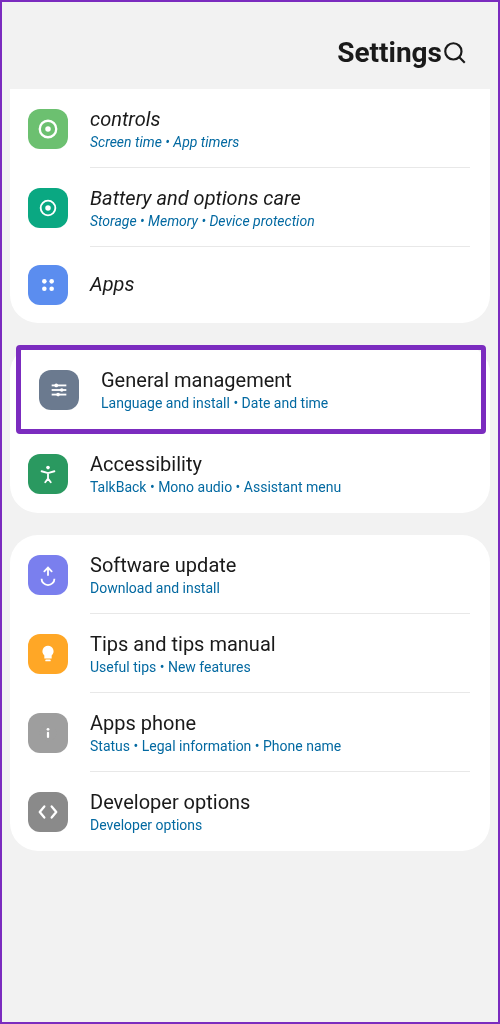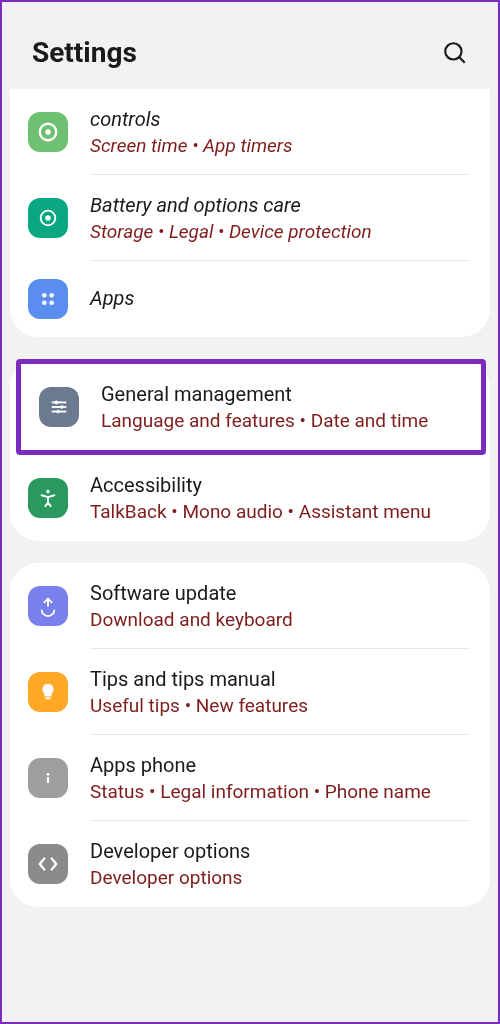--- a/index.html
+++ b/index.html
@@ -7,21 +7,21 @@
       width: 500px;
       height: 1024px;
       background: #f2f2f2;
       font-family: -apple-system, BlinkMacSystemFont, 'Segoe UI', Roboto, sans-serif;
       border: 2px solid #7b2cbf;
       overflow: hidden;
     }
     .header {
       display: flex;
       align-items: center;
-      justify-content: space-between;
+      justify-content: flex-end;
       padding: 34px 30px 20px 30px;
     }
     .header h1 {
       font-size: 28px;
       font-weight: 700;
       color: #1a1a1a;
     }
     .search-icon {
       width: 26px;
       height: 26px;
@@ -75,22 +75,22 @@
       flex: 1;
       min-width: 0;
     }
     .item-title {
       font-size: 20px;
       color: #1a1a1a;
       font-weight: 400;
       margin-bottom: 3px;
     }
     .item-subtitle {
-      font-size: 19px;
-      color: #7f1d1d;
+      font-size: 14px;
+      color: #0369a1;
       white-space: nowrap;
       overflow: hidden;
       text-overflow: ellipsis;
     }
     .highlight {
       border: 5px solid #7b2cbf;
       border-radius: 4px;
       margin-left: 6px;
       margin-right: 4px;
     }
@@ -133,21 +133,21 @@
 
   <div class="settings-item">
     <div class="item-icon icon-battery">
       <svg viewBox="0 0 24 24">
           <circle cx="12" cy="12" r="8" fill="none" stroke="#fff" stroke-width="2"></circle>
           <circle cx="12" cy="12" r="3" fill="#fff"></circle>
         </svg>
     </div>
     <div class="item-text">
       <div class="item-title">Battery and options care</div>
-      <div class="item-subtitle">Storage  •  Legal  •  Device protection</div>
+      <div class="item-subtitle">Storage  •  Memory  •  Device protection</div>
     </div>
   </div>
 
   <div class="settings-item">
     <div class="item-icon icon-apps">
       <svg viewBox="0 0 24 24">
           <circle cx="8" cy="8" r="2.5"></circle>
           <circle cx="16" cy="8" r="2.5"></circle>
           <circle cx="8" cy="16" r="2.5"></circle>
           <circle cx="16" cy="16" r="2.5"></circle>
@@ -168,21 +168,21 @@
           <line x1="4" y1="7" x2="20" y2="7" stroke="#fff" stroke-width="2"></line>
           <circle cx="9" cy="7" r="2"></circle>
           <line x1="4" y1="12" x2="20" y2="12" stroke="#fff" stroke-width="2"></line>
           <circle cx="15" cy="12" r="2"></circle>
           <line x1="4" y1="17" x2="20" y2="17" stroke="#fff" stroke-width="2"></line>
           <circle cx="11" cy="17" r="2"></circle>
         </svg>
     </div>
     <div class="item-text">
       <div class="item-title">General management</div>
-      <div class="item-subtitle">Language and features  •  Date and time</div>
+      <div class="item-subtitle">Language and install  •  Date and time</div>
     </div>
   </div>
 
   <div class="settings-item">
     <div class="item-icon icon-accessibility">
       <svg viewBox="0 0 24 24">
           <circle cx="12" cy="5" r="2"></circle>
           <path d="M5 9l7 2 7-2M12 11v6M9 21l3-4 3 4" stroke="#fff" stroke-width="2" fill="none" stroke-linecap="round"></path>
         </svg>
     </div>
@@ -198,21 +198,21 @@
 
   <div class="settings-item">
     <div class="item-icon icon-software">
       <svg viewBox="0 0 24 24">
           <path d="M12 4v8M8 8l4-4 4 4" stroke="#fff" stroke-width="2" fill="none" stroke-linecap="round"></path>
           <path d="M5 16a7 7 0 0014 0" stroke="#fff" stroke-width="2" fill="none"></path>
         </svg>
     </div>
     <div class="item-text">
       <div class="item-title">Software update</div>
-      <div class="item-subtitle">Download and keyboard</div>
+      <div class="item-subtitle">Download and install</div>
     </div>
   </div>
 
   <div class="settings-item">
     <div class="item-icon icon-tips">
       <svg viewBox="0 0 24 24">
           <path d="M12 3a6 6 0 00-4 10.5V17h8v-3.5A6 6 0 0012 3z"></path>
           <rect x="9" y="18" width="6" height="2" rx="1"></rect>
         </svg>
     </div>

